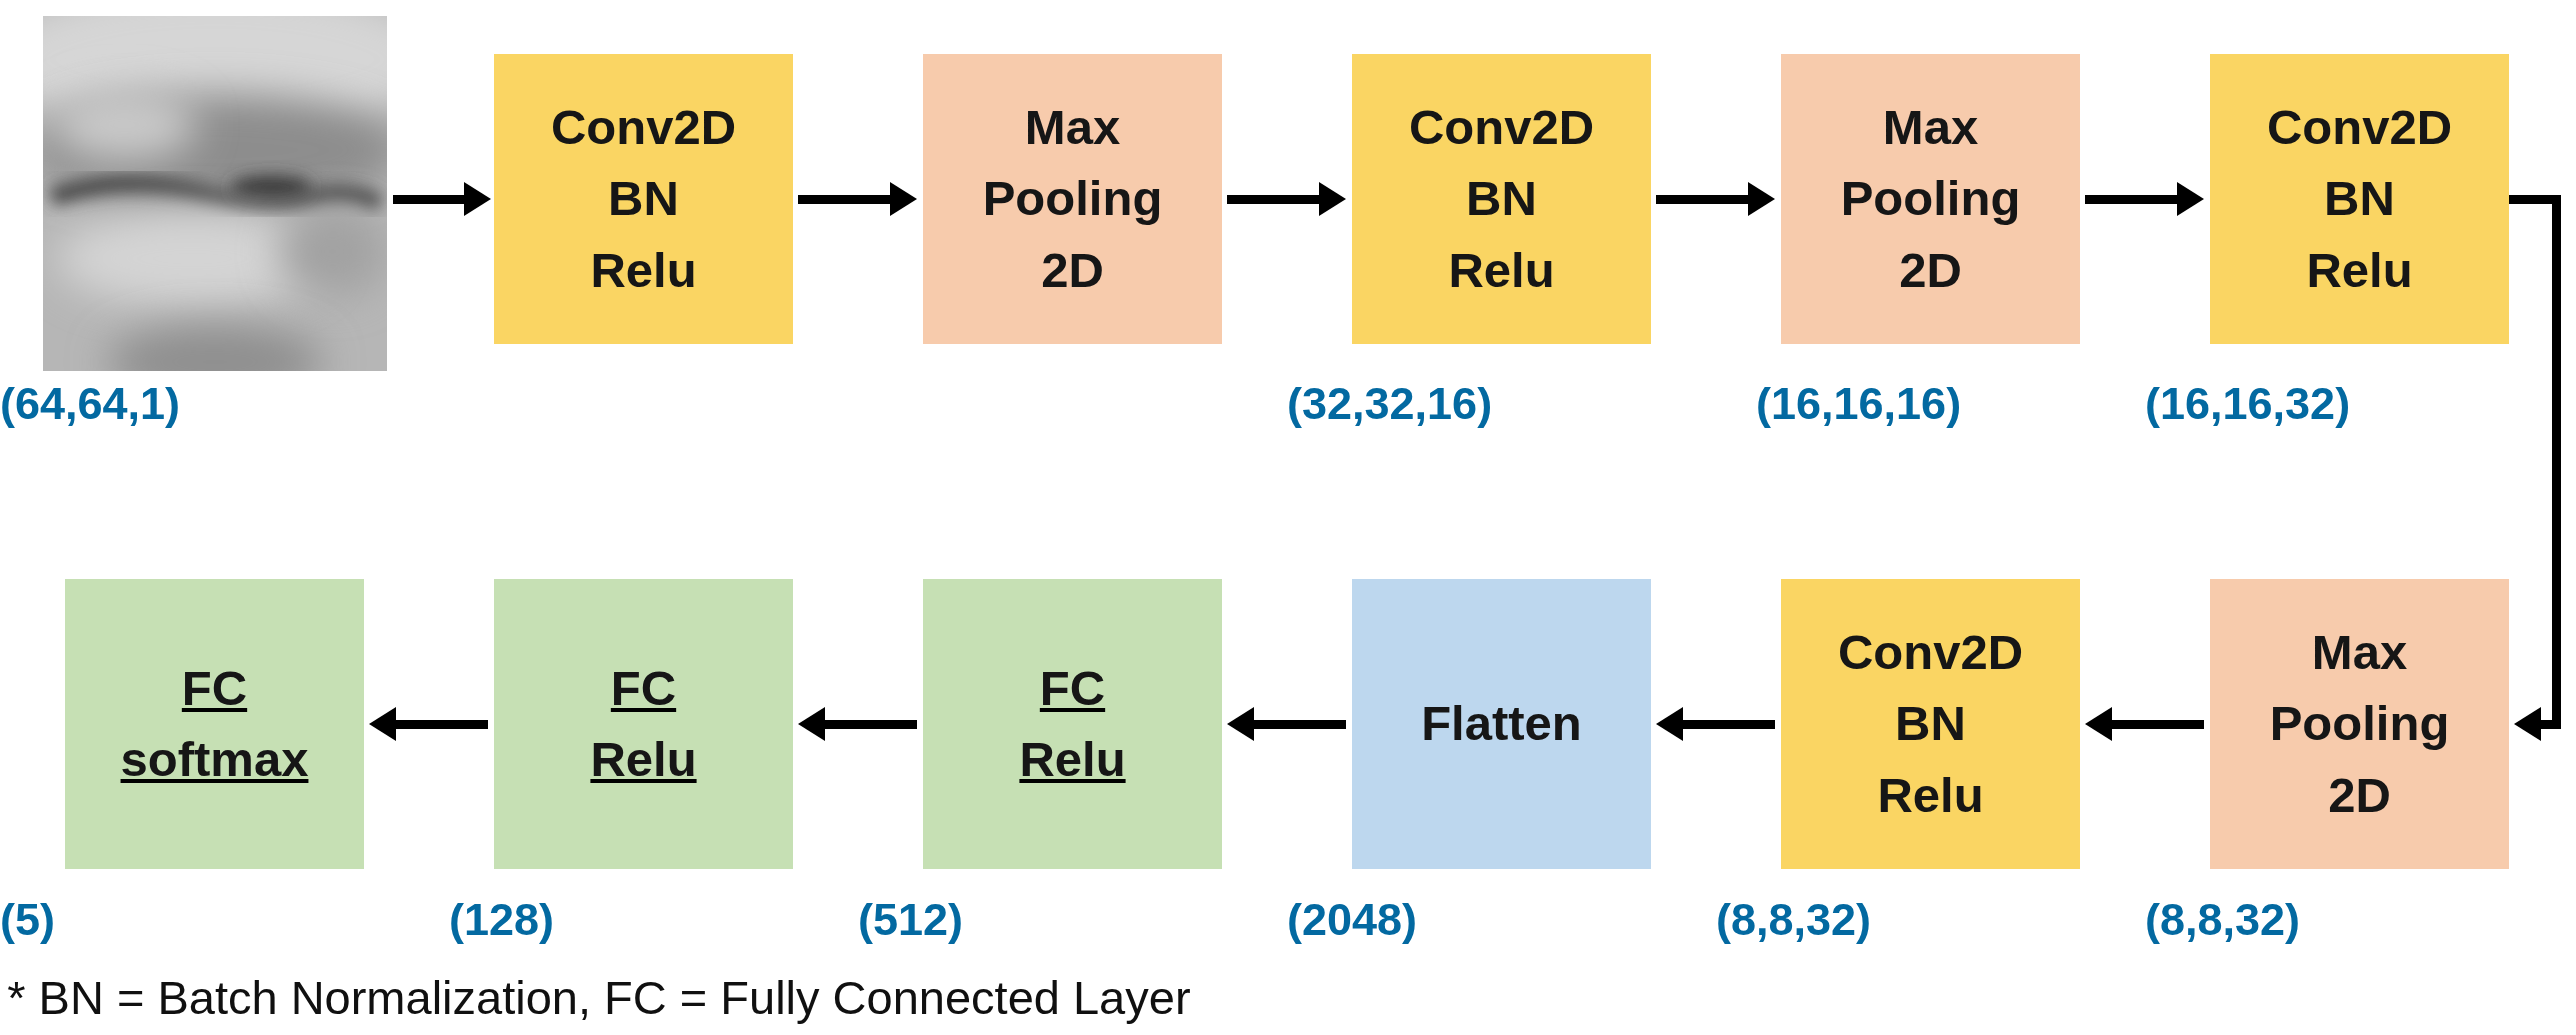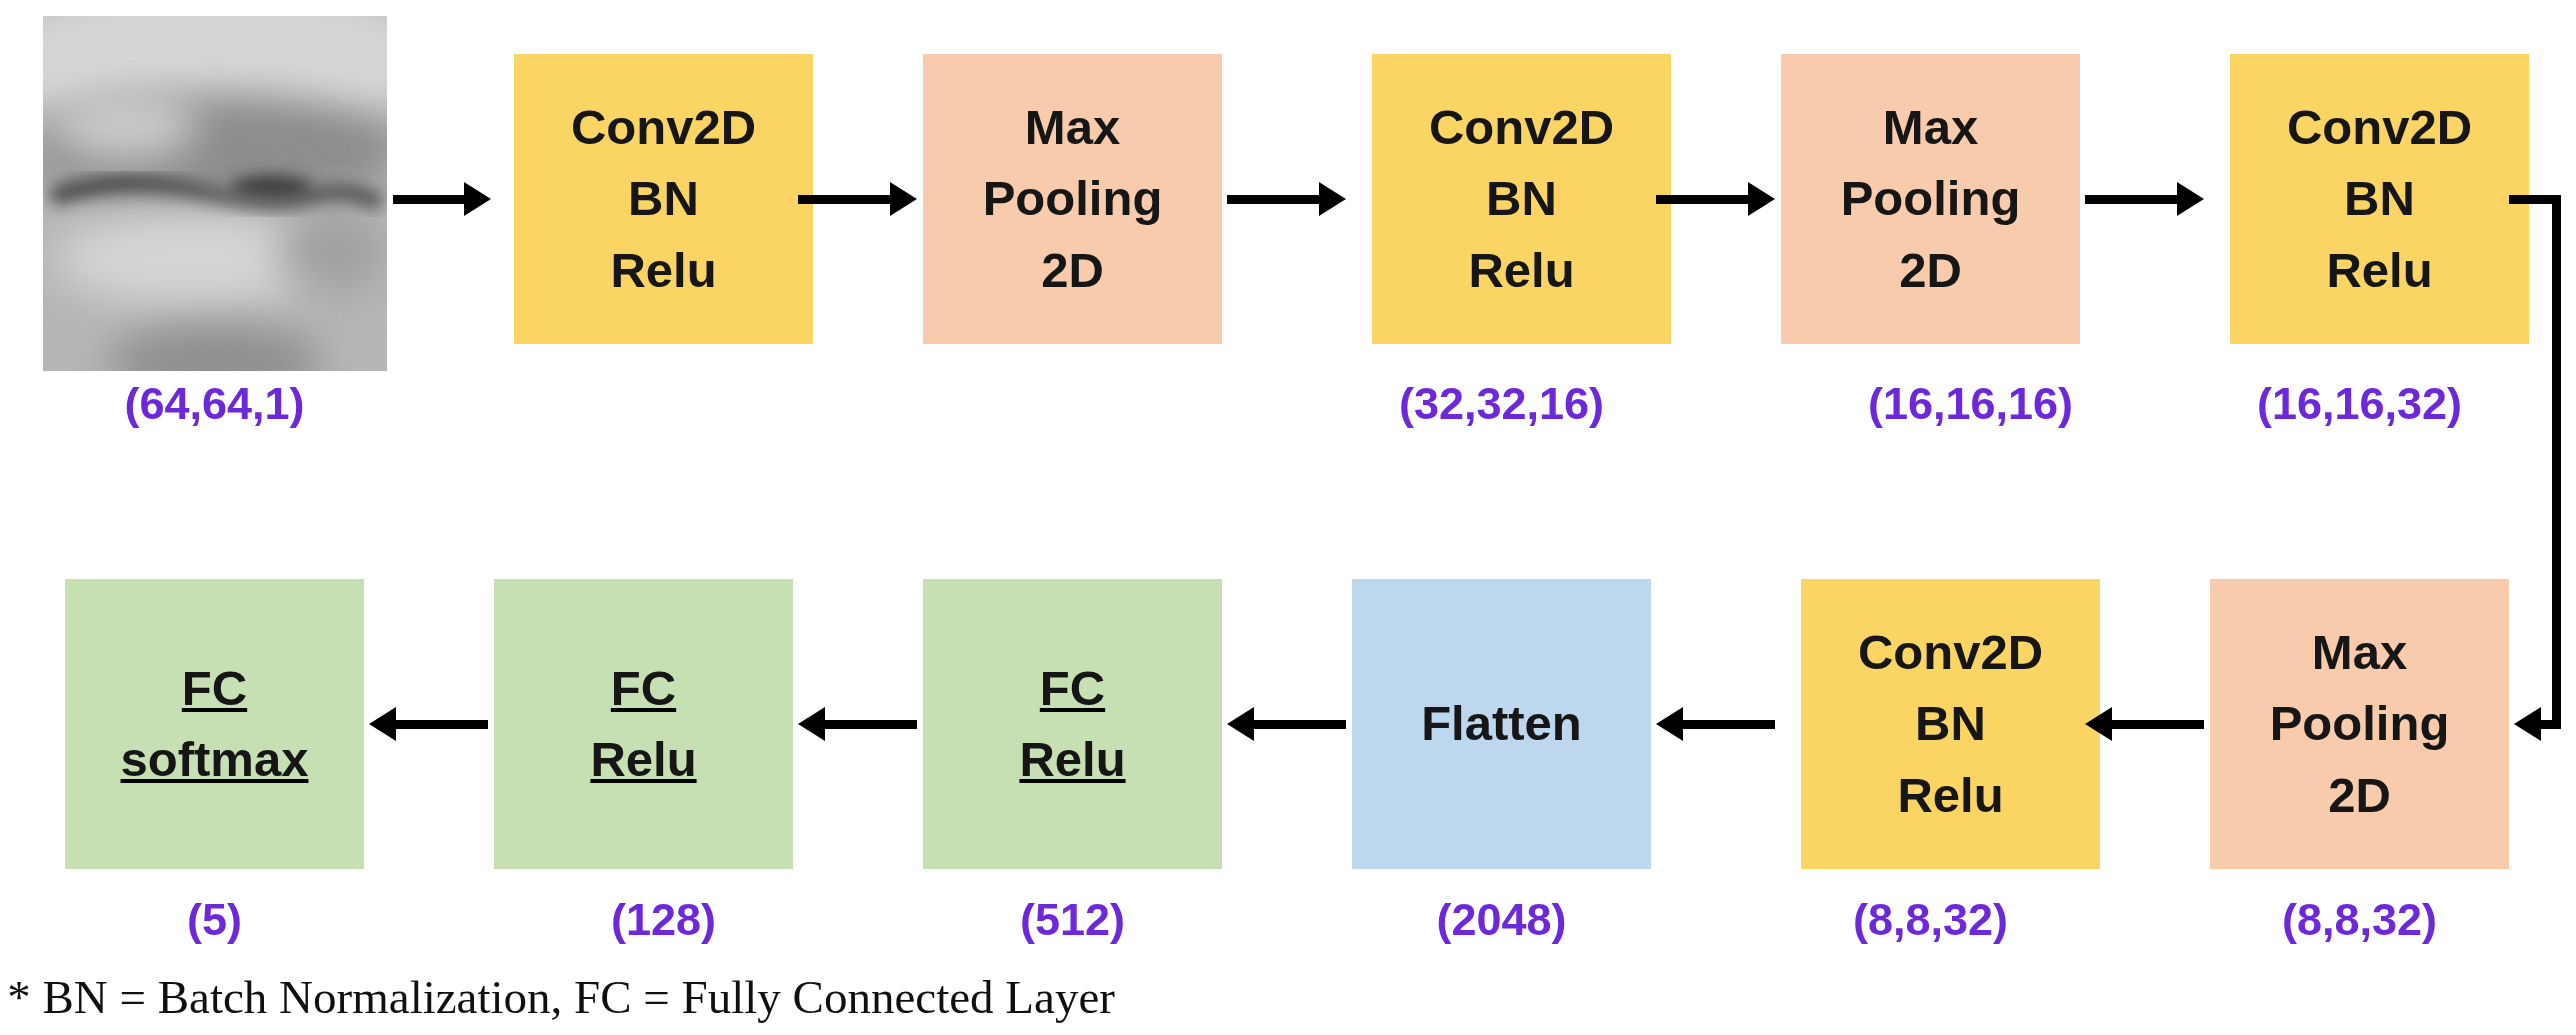--- a/index.html
+++ b/index.html
@@ -21,32 +21,31 @@
     text-align:center;
   }
   .block .block-text{
     white-space:pre-line;
     font-weight:bold;
     font-size:49px;
     line-height:1.45;
     color:#161616;
   }
   
-  .type-conv{background:#FAD563;margin-left:20px;}
+  .type-conv{background:#FAD563;}
   .type-pool{background:#F7CBAC;}
   .type-fc{background:#C6E0B4;text-decoration:underline;}
   .type-flatten{background:#BDD7EE;}
 
   .shape-label{
     position:absolute;
     width:429px;
-    text-align:center;
     font-weight:bold;
     font-size:45px;
-    color:#6d28d9;
+    color:#0369a1;
   }
   .top-label{top:378px;}
   .bottom-label{top:894px;}
 
   .input-img{
     position:absolute;
     left:43px; top:16.3px;
     width:344px; height:355px;
   }
 
@@ -66,21 +65,21 @@
     position:absolute; left:0; top:-17px; width:0; height:0;
     border-top:17px solid transparent;
     border-bottom:17px solid transparent;
     border-right:27px solid #000;
   }
   .connector-seg{position:absolute; background:#000;}
 
   .footnote{
     position:absolute;
     left:7.2px; top:970px;
-    font-family:Liberation Serif, serif;
+    font-family:Liberation Sans, sans-serif;
     font-size:47px;
     color:#101010;
   }
 </style>
 </head>
 <body>
 
 <div class="canvas">
 
   <svg class="input-img" viewBox="0 0 380 392" preserveAspectRatio="none">

